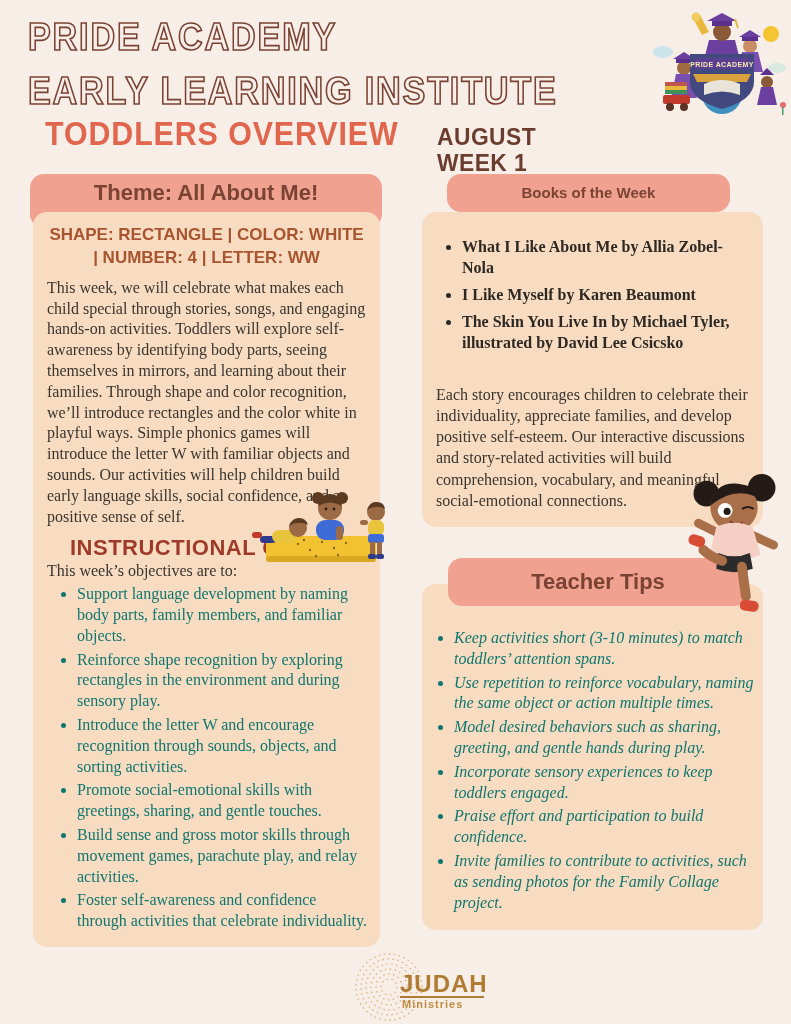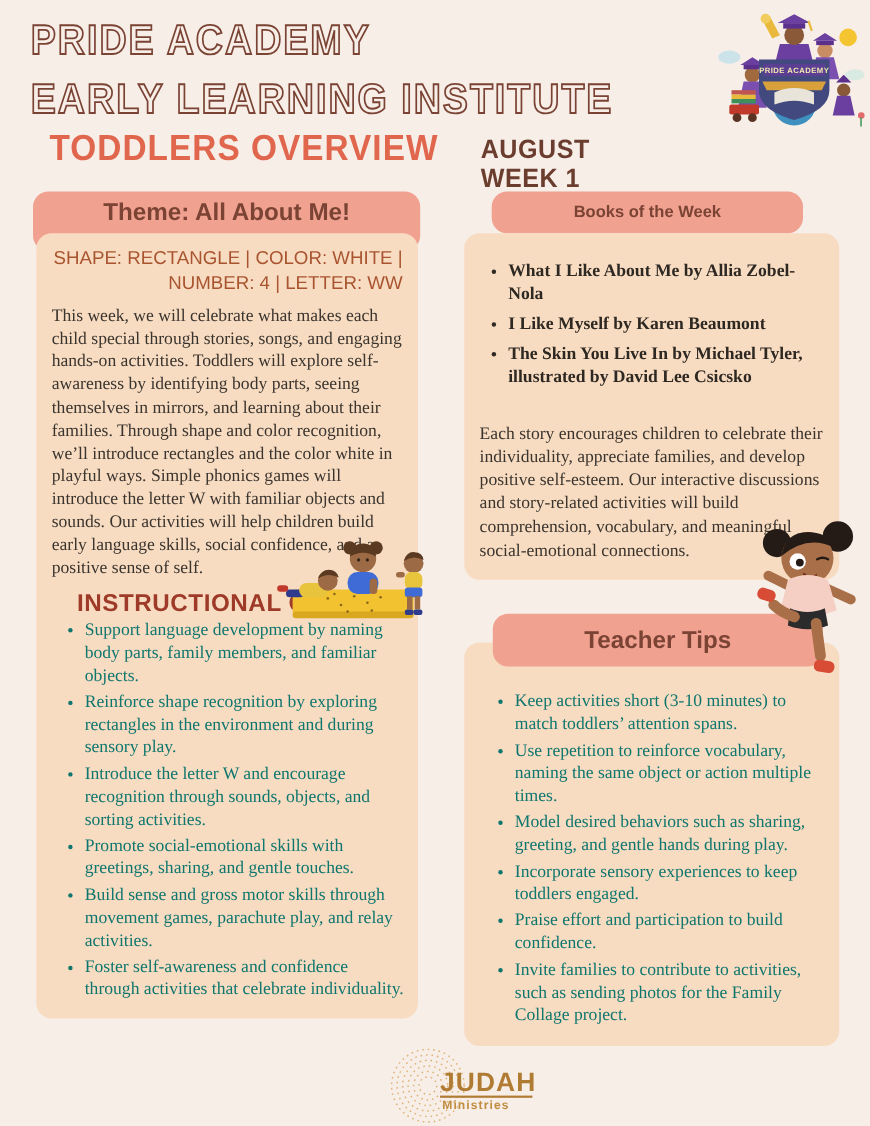--- a/index.html
+++ b/index.html
@@ -40,22 +40,22 @@
     font-weight:800;text-align:center;
   }
   .card{
     background:#f8dcc2;border-radius:14px;box-sizing:border-box;
   }
 
   
   .pill-theme{left:30px;top:174px;width:352px;height:54px;font-size:22px;line-height:38px;}
   .card-theme{left:33px;top:212px;width:347px;padding:8px 12px 12px;}
   .focus-line{
-    color:#a8542f;font-weight:400;font-size:17px;line-height:1.35;
-    text-align:right;margin:4px 2px 8px;
+    color:#a8542f;font-weight:700;font-size:17px;line-height:1.35;
+    text-align:center;margin:4px 2px 8px;
   }
   .serif{font-family:"Liberation Serif", serif;color:#3a342e;}
   .body-par{font-size:16px;line-height:1.3;margin:0 2px;}
   .goals-header{
     text-align:center;color:#9e3a28;font-weight:800;font-size:22px;
     letter-spacing:.5px;margin:8px 0 0;
   }
   .goals-intro{font-size:16px;line-height:1.3;margin:0 2px;}
   ul.doc-list{margin:2px 0 0;padding-left:32px;}
   ul.doc-list li{
@@ -67,21 +67,21 @@
   .pill-books{left:447px;top:174px;width:283px;height:38px;font-size:15px;line-height:38px;}
   .card-books{left:422px;top:212px;width:341px;padding:24px 14px 16px;}
   ul.books-list{margin:0;padding-left:26px;}
   ul.books-list li{
     font-family:"Liberation Serif", serif;color:#2e2822;font-weight:700;
     font-size:16px;line-height:1.32;margin-bottom:6px;
   }
   .books-desc{font-size:16px;line-height:1.33;margin:30px 0 0;}
 
   .pill-tips{left:448px;top:558px;width:300px;height:48px;font-size:22px;line-height:48px;z-index:2;}
-  .card-tips{left:422px;top:584px;width:341px;padding:42px 14px 14px;z-index:1;}
+  .card-tips{left:422px;top:584px;width:341px;padding:42px 0 14px;z-index:1;font-style:italic;}
 
   
   .illus{pointer-events:none;}
   .sandbox-illus{left:215px;top:260px;width:152px;height:104px;}
   .girl-illus{left:686px;top:466px;width:100px;height:158px;z-index:3;}
   .academy-logo{left:650px;top:8px;width:138px;height:110px;}
   .judah-logo{left:345px;top:952px;width:162px;height:70px;}
 </style>
 </head>
 <body>
@@ -142,20 +142,21 @@
   <rect x="132" y="99" width="1.5" height="8" fill="#4c9e63"></rect>
 </svg>
 
 <div class="abs pill pill-theme">Theme: All About Me!</div>
 
 <div class="abs card card-theme">
   <div class="focus-line">SHAPE: RECTANGLE | COLOR: WHITE | NUMBER: 4 | LETTER: WW</div>
   <p class="serif body-par">This week, we will celebrate what makes each child special through stories, songs, and engaging hands-on activities. Toddlers will explore self-awareness by identifying body parts, seeing themselves in mirrors, and learning about their families. Through shape and color recognition, we’ll introduce rectangles and the color white in playful ways. Simple phonics games will introduce the letter W with familiar objects and sounds. Our activities will help children build early language skills, social confidence, and a positive sense of self.</p>
 
   <div class="goals-header">INSTRUCTIONAL GOALS</div>
+  <p class="serif goals-intro">This week’s objectives are to:</p>
   <ul class="doc-list">
 
       <li>Support language development by naming body parts, family members, and familiar objects.</li>
 
       <li>Reinforce shape recognition by exploring rectangles in the environment and during sensory play.</li>
 
       <li>Introduce the letter W and encourage recognition through sounds, objects, and sorting activities.</li>
 
       <li>Promote social-emotional skills with greetings, sharing, and gentle touches.</li>
 

